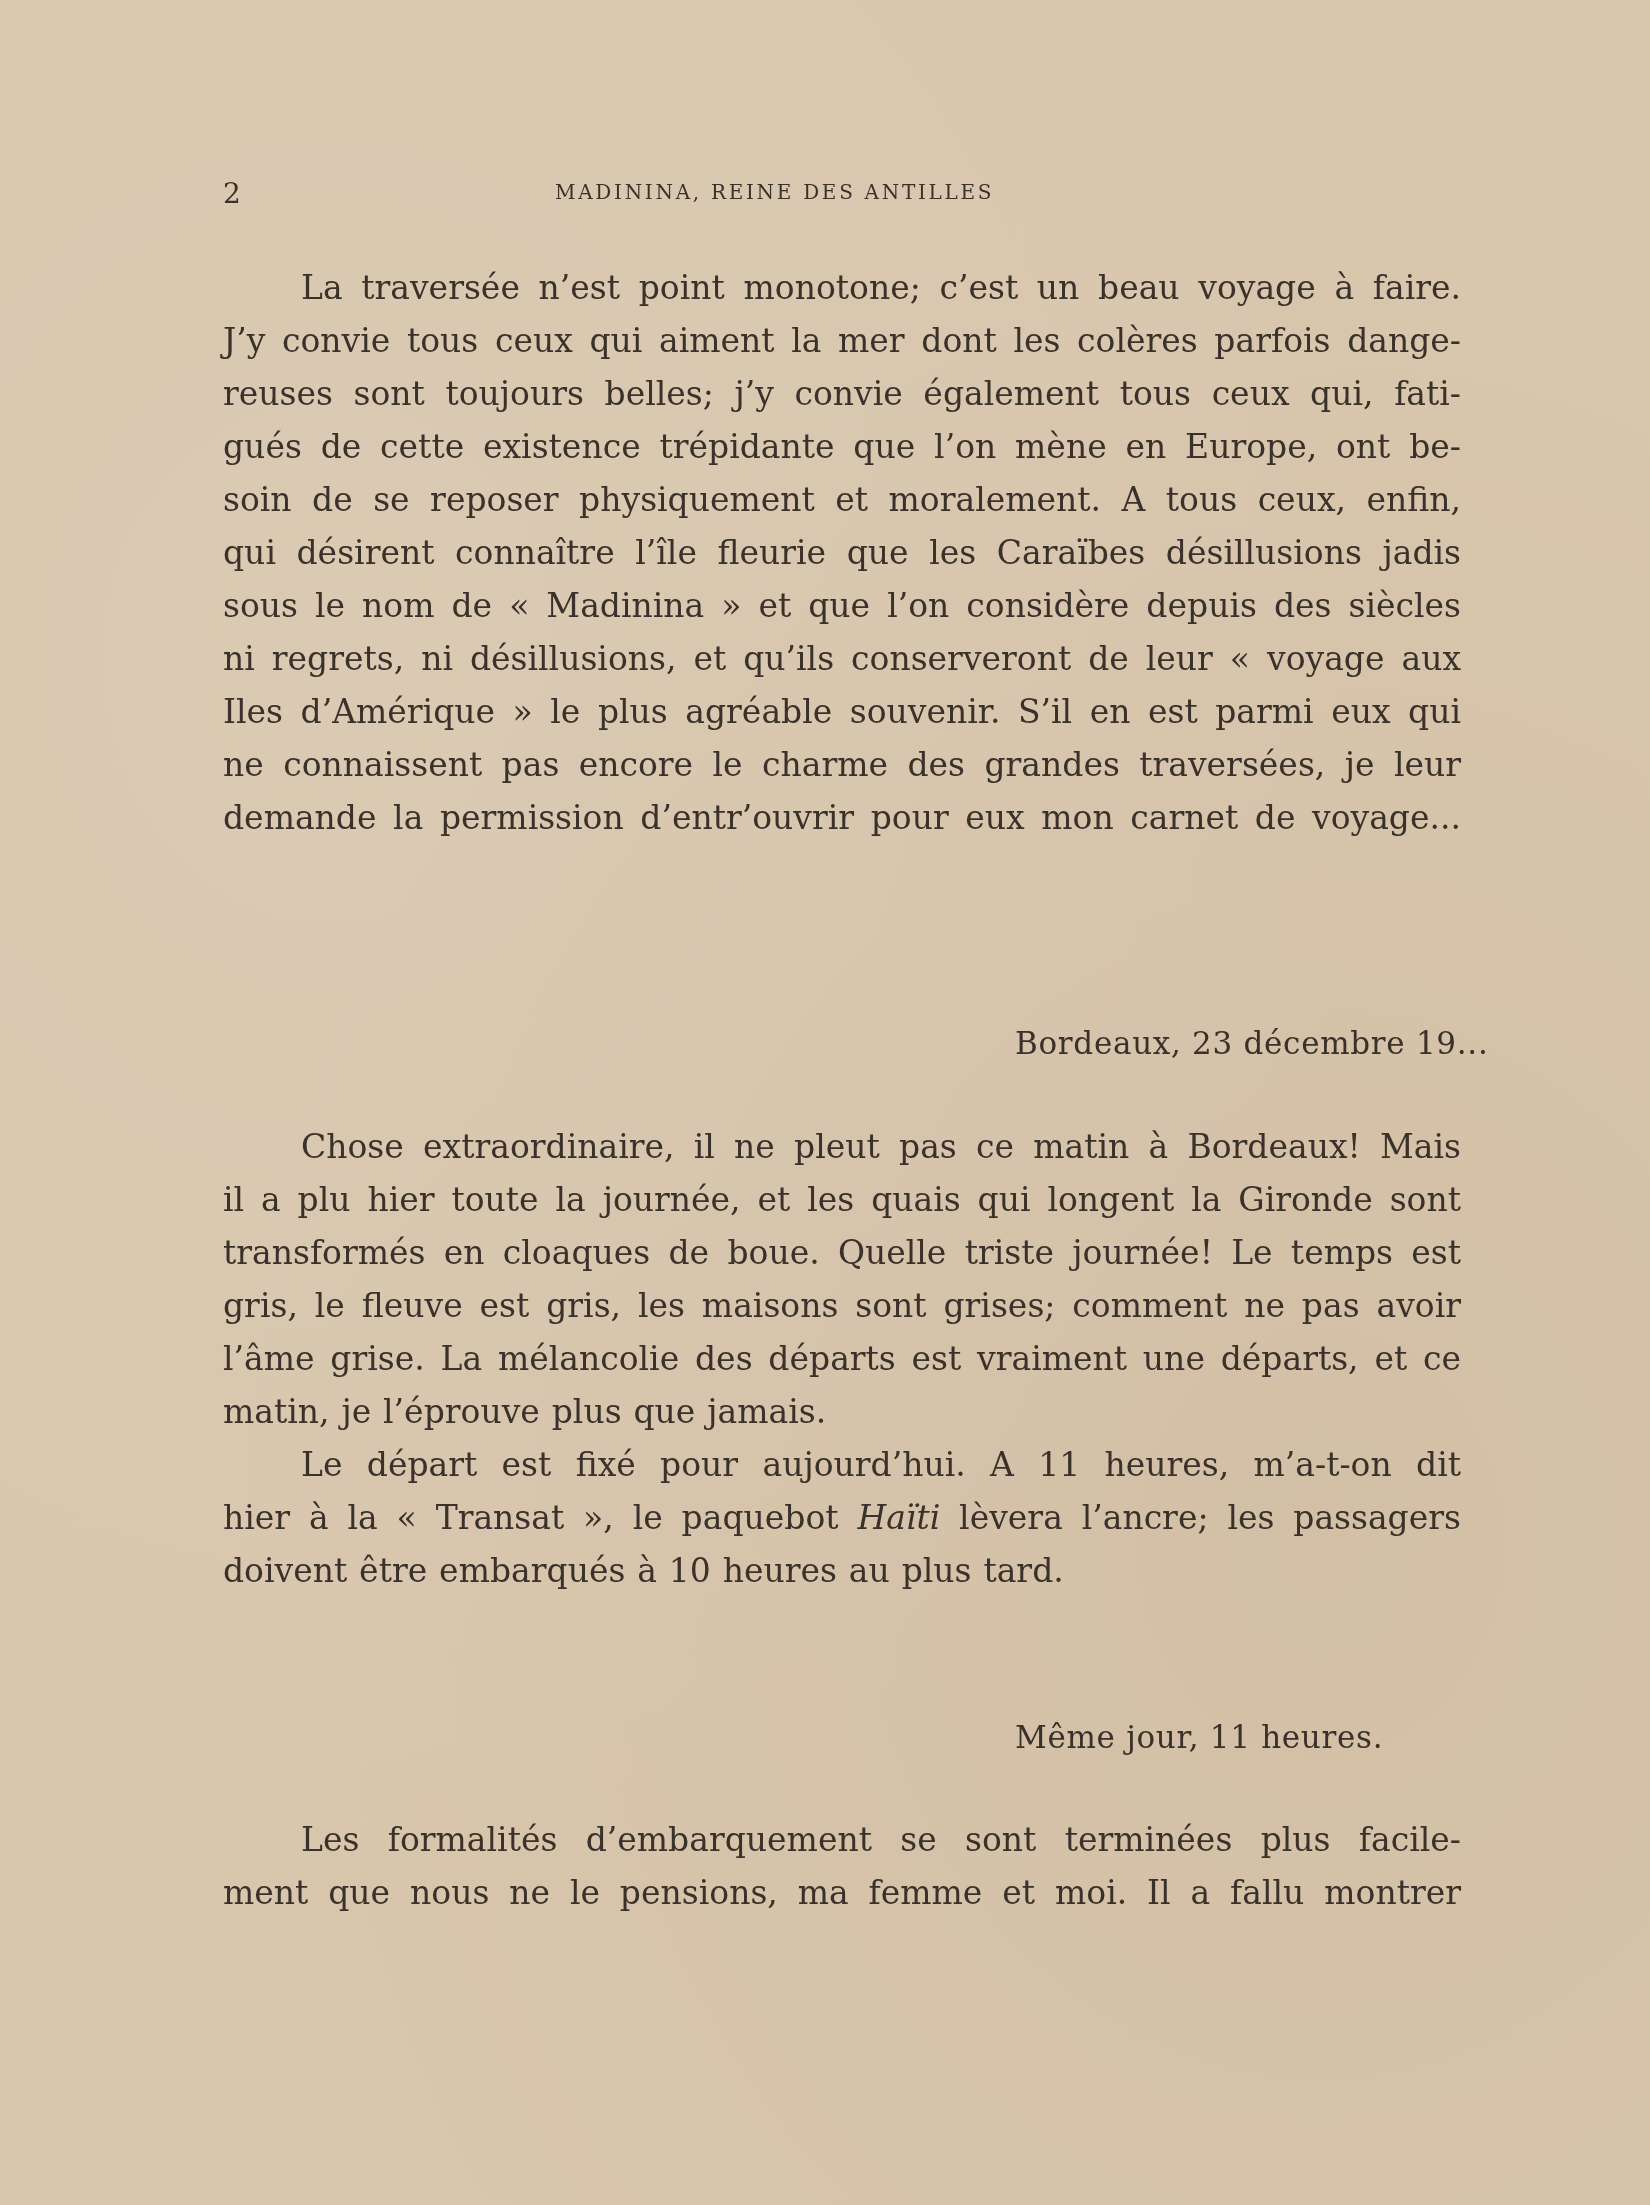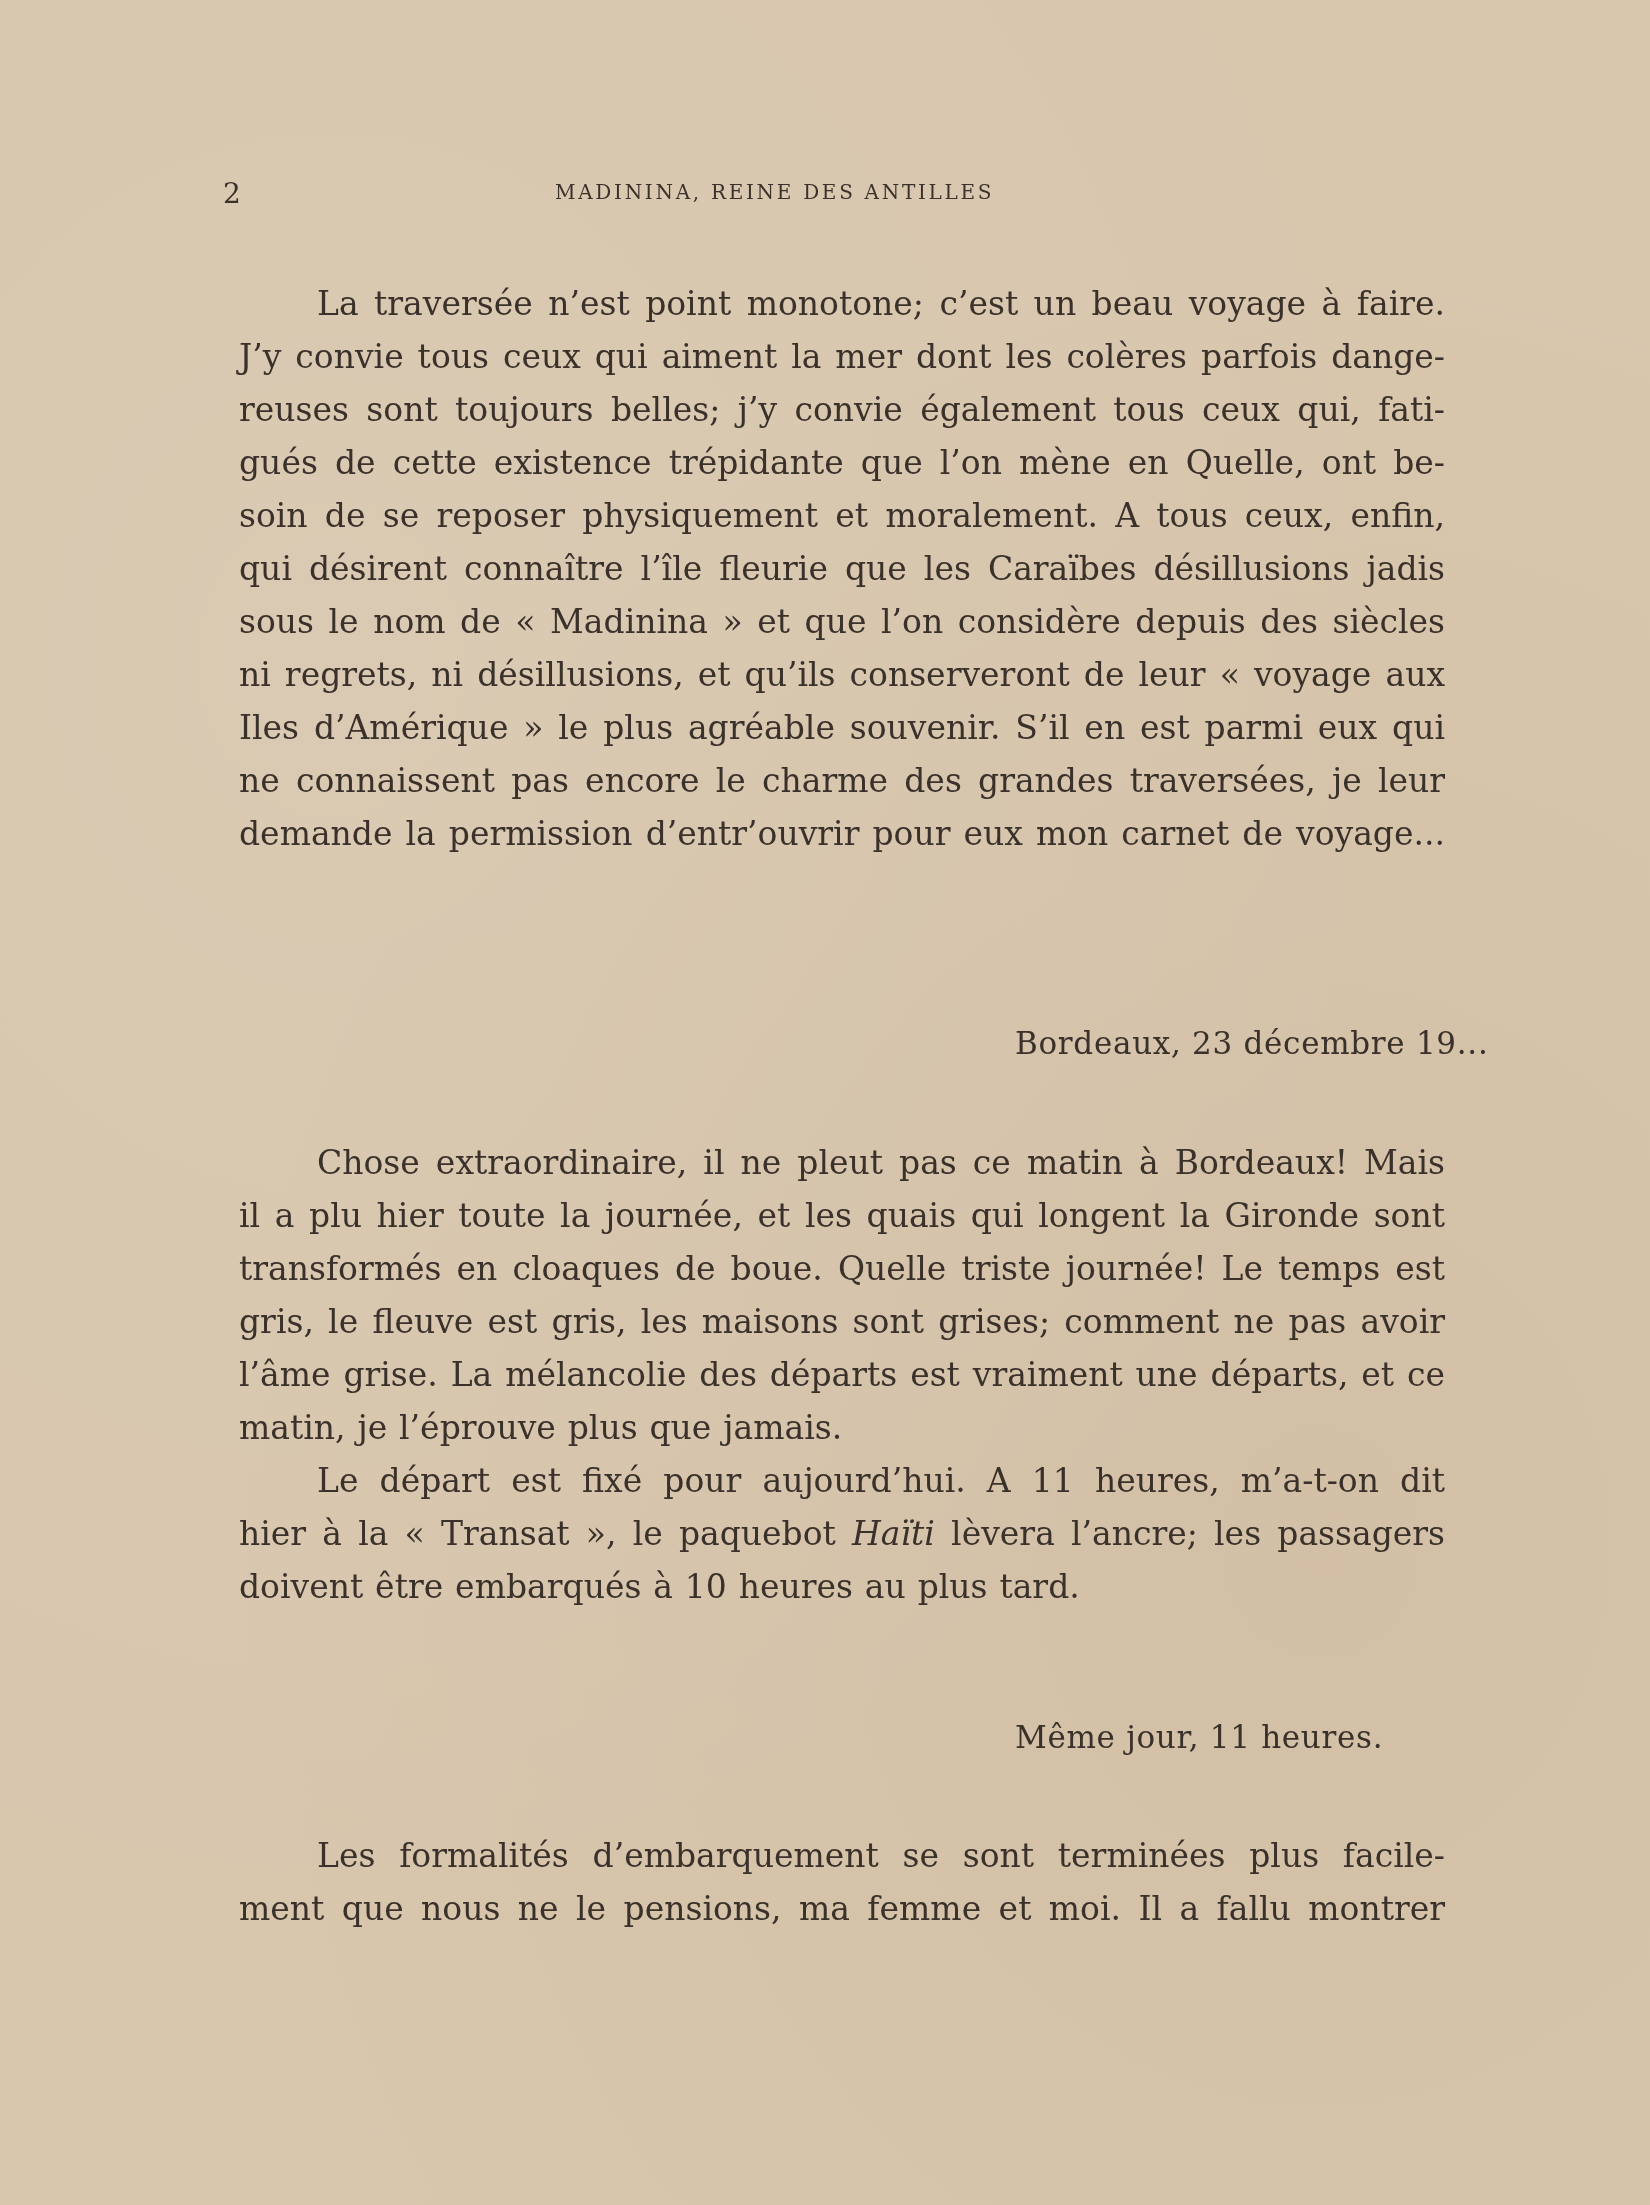--- a/index.html
+++ b/index.html
@@ -11,21 +11,21 @@
       radial-gradient(ellipse at 80% 70%, rgba(120,90,60,0.06), transparent 60%);
     position: relative; overflow: hidden;
     font-family: "DejaVu Serif", "Liberation Serif", serif;
     color: #3a312a;
   }
   .page { position: absolute; left: 0; top: 0; width: 1650px; height: 2205px; }
   .running-head { position: absolute; top: 177px; left: 223px; width: 1238px; height: 41px; }
   .page-number { position: absolute; left: 0; top: 0; font-size: 28px; }
   .running-title { position: absolute; left: 332px; top: 2.7px; font-size: 20px; letter-spacing: 2.7px; }
   .block { position: absolute; left: 223px; width: 1238px; }
-  .para { font-size: 33px; line-height: 53px; text-align: justify; margin: 16px; word-spacing: 1.4px; }
+  .para { font-size: 33px; line-height: 53px; text-align: justify; margin: 0; word-spacing: 1.4px; }
   .para .line { display: block; text-align: justify; text-align-last: justify; white-space: nowrap; }
   .para .line.last { text-align-last: left; }
   .para .line.indent { padding-left: 78px; }
   .dateline { position: absolute; font-size: 31px; letter-spacing: 0.7px; }
   em { font-style: italic; }
 </style>
 </head>
 <body>
 
 <div class="page">
@@ -33,21 +33,21 @@
   <div class="running-head">
     <span class="page-number">2</span>
     <span class="running-title">MADININA, REINE DES ANTILLES</span>
   </div>
 
   <div class="block" style="top:261px;">
     <p class="para">
       <span class="line indent">La traversée n’est point monotone; c’est un beau voyage à faire.</span>
       <span class="line">J’y convie tous ceux qui aiment la mer dont les colères parfois dange-</span>
       <span class="line">reuses sont toujours belles; j’y convie également tous ceux qui, fati-</span>
-      <span class="line">gués de cette existence trépidante que l’on mène en Quelle, ont be-</span>
+      <span class="line">gués de cette existence trépidante que l’on mène en Europe, ont be-</span>
       <span class="line">soin de se reposer physiquement et moralement. A tous ceux, enfin,</span>
       <span class="line">qui désirent connaître l’île fleurie que les Caraïbes désillusions jadis</span>
       <span class="line">sous le nom de « Madinina » et que l’on considère depuis des siècles</span>
       <span class="line">ni regrets, ni désillusions, et qu’ils conserveront de leur « voyage aux</span>
       <span class="line">Iles d’Amérique » le plus agréable souvenir. S’il en est parmi eux qui</span>
       <span class="line">ne connaissent pas encore le charme des grandes traversées, je leur</span>
       <span class="line">demande la permission d’entr’ouvrir pour eux mon carnet de voyage...</span>
     </p>
   </div>
 

